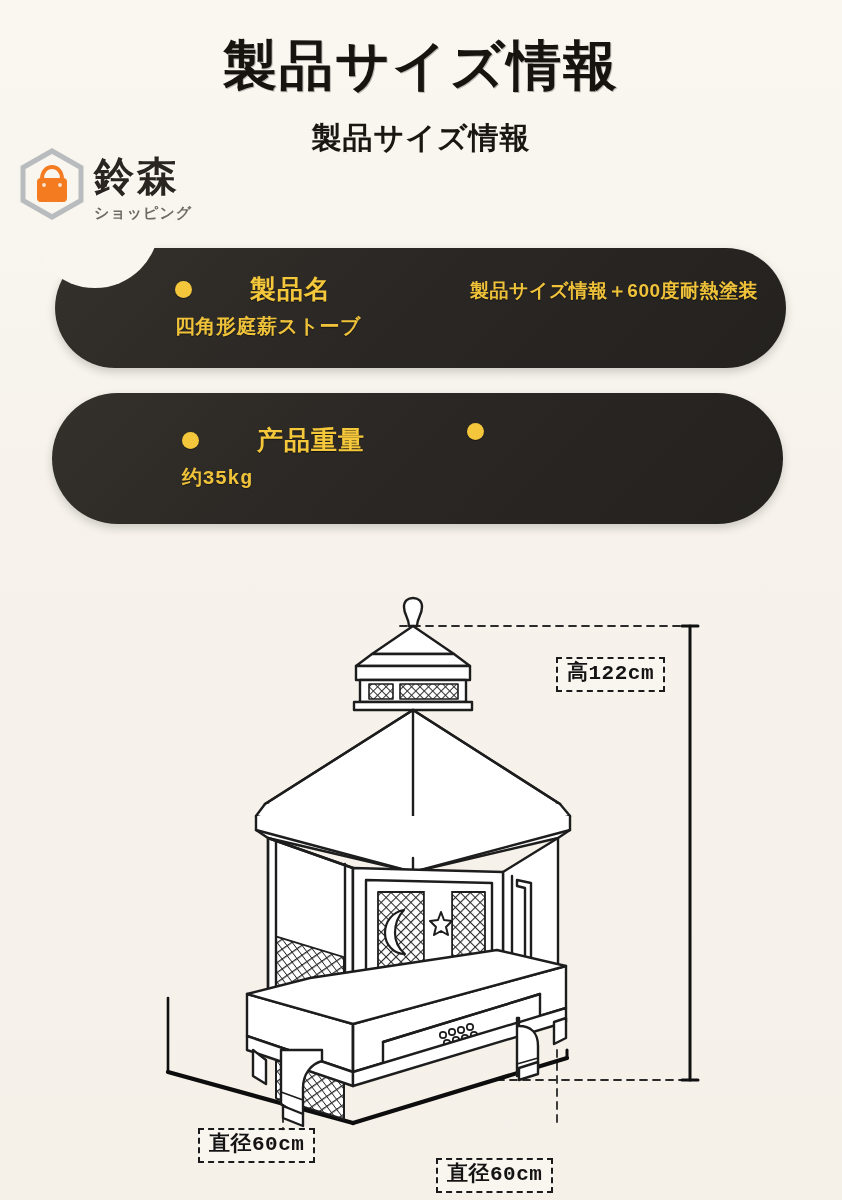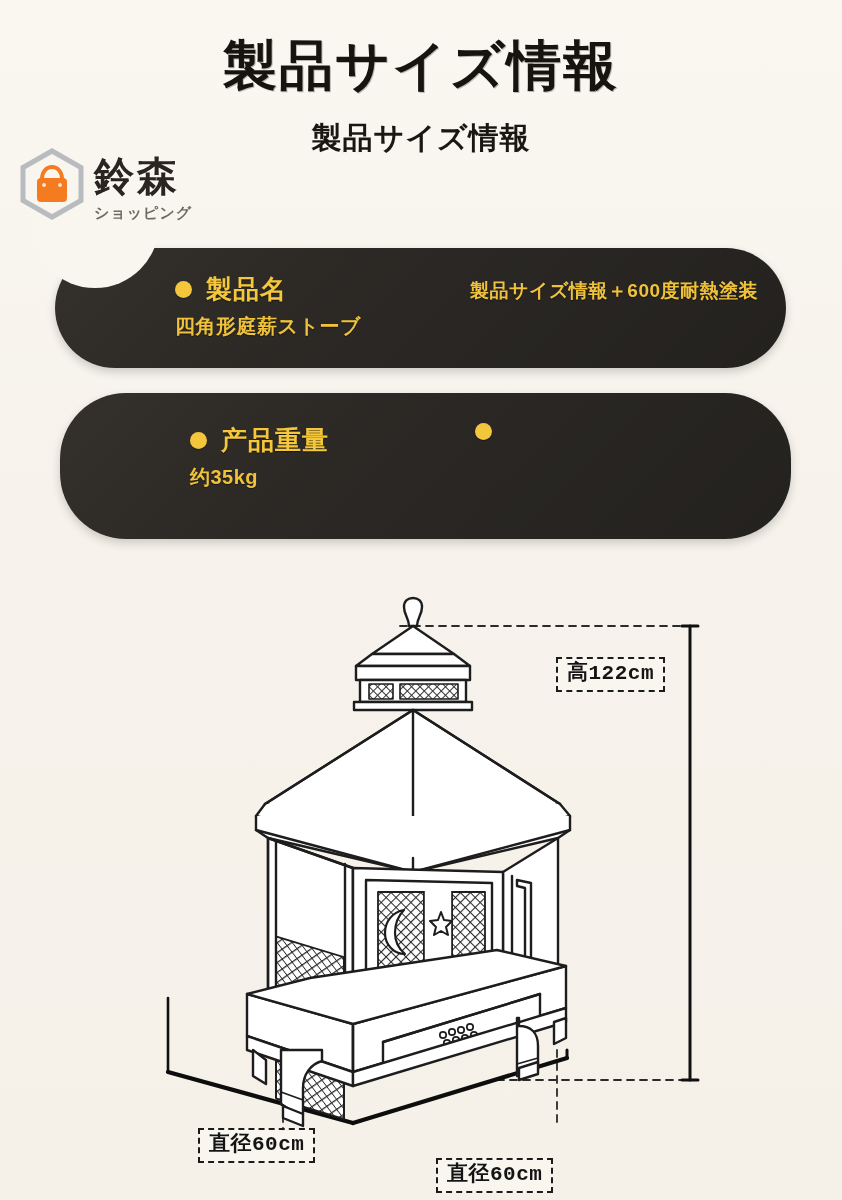--- a/index.html
+++ b/index.html
@@ -93,25 +93,26 @@
     box-shadow: 0 4px 10px rgba(0,0,0,0.18);
   }
   #card-1 {
     left: 55px;
     top: 248px;
     width: 731px;
     height: 120px;
     border-radius: 60px;
   }
   #card-2 {
-    left: 60px;
+    left: 52px;
     top: 393px;
     width: 731px;
-    height: 146px;
+    height: 131px;
     border-radius: 66px;
+    font-family: Liberation Mono, monospace;
   }
   
   .card-notch {
     position: absolute;
     left: -22px;
     top: -86px;
     width: 124px;
     height: 124px;
     border-radius: 50%;
     background: #f9f6f0;
@@ -136,20 +137,21 @@
     flex: 0 0 auto;
     box-shadow: 0 1px 1px rgba(0,0,0,0.35);
   }
   .cell-title {
     font-size: 26px;
     font-weight: 700;
     letter-spacing: 1px;
     background: linear-gradient(180deg, #ffe徐 0%, #e0a419 100%);
     color: #f5c83b;
     text-shadow: 0 1px 1px rgba(0,0,0,0.5);
+    margin-left: 44px;
   }
   .cell-value {
     margin-top: 6px;
     font-size: 20px;
     font-weight: 700;
     color: #efc23a;
     letter-spacing: 0.5px;
     text-shadow: 0 1px 1px rgba(0,0,0,0.45);
     white-space: nowrap;
   }

